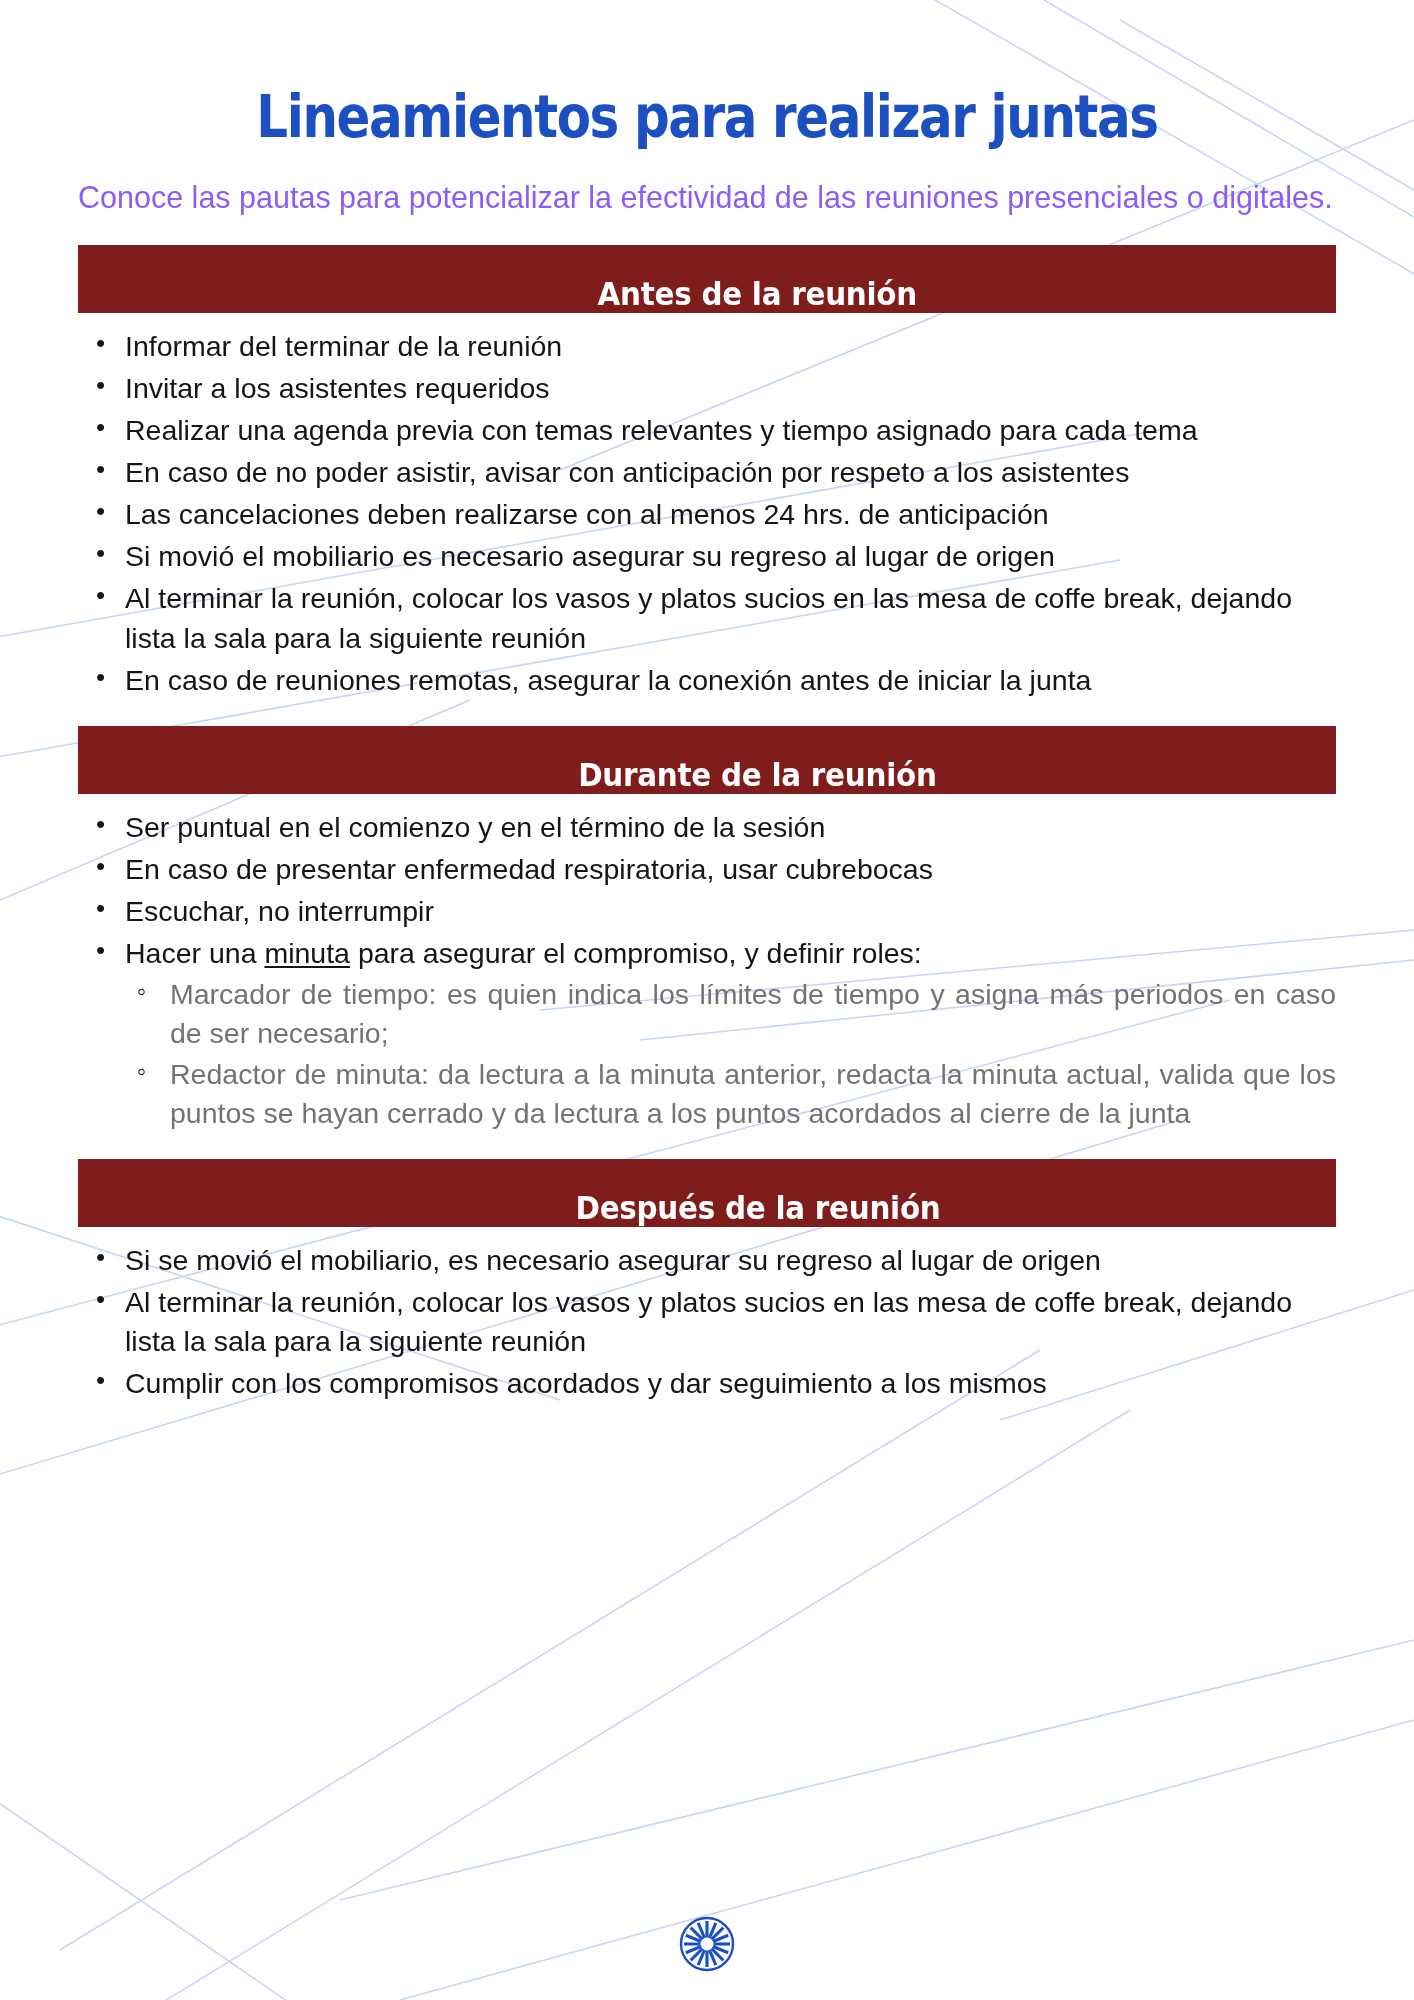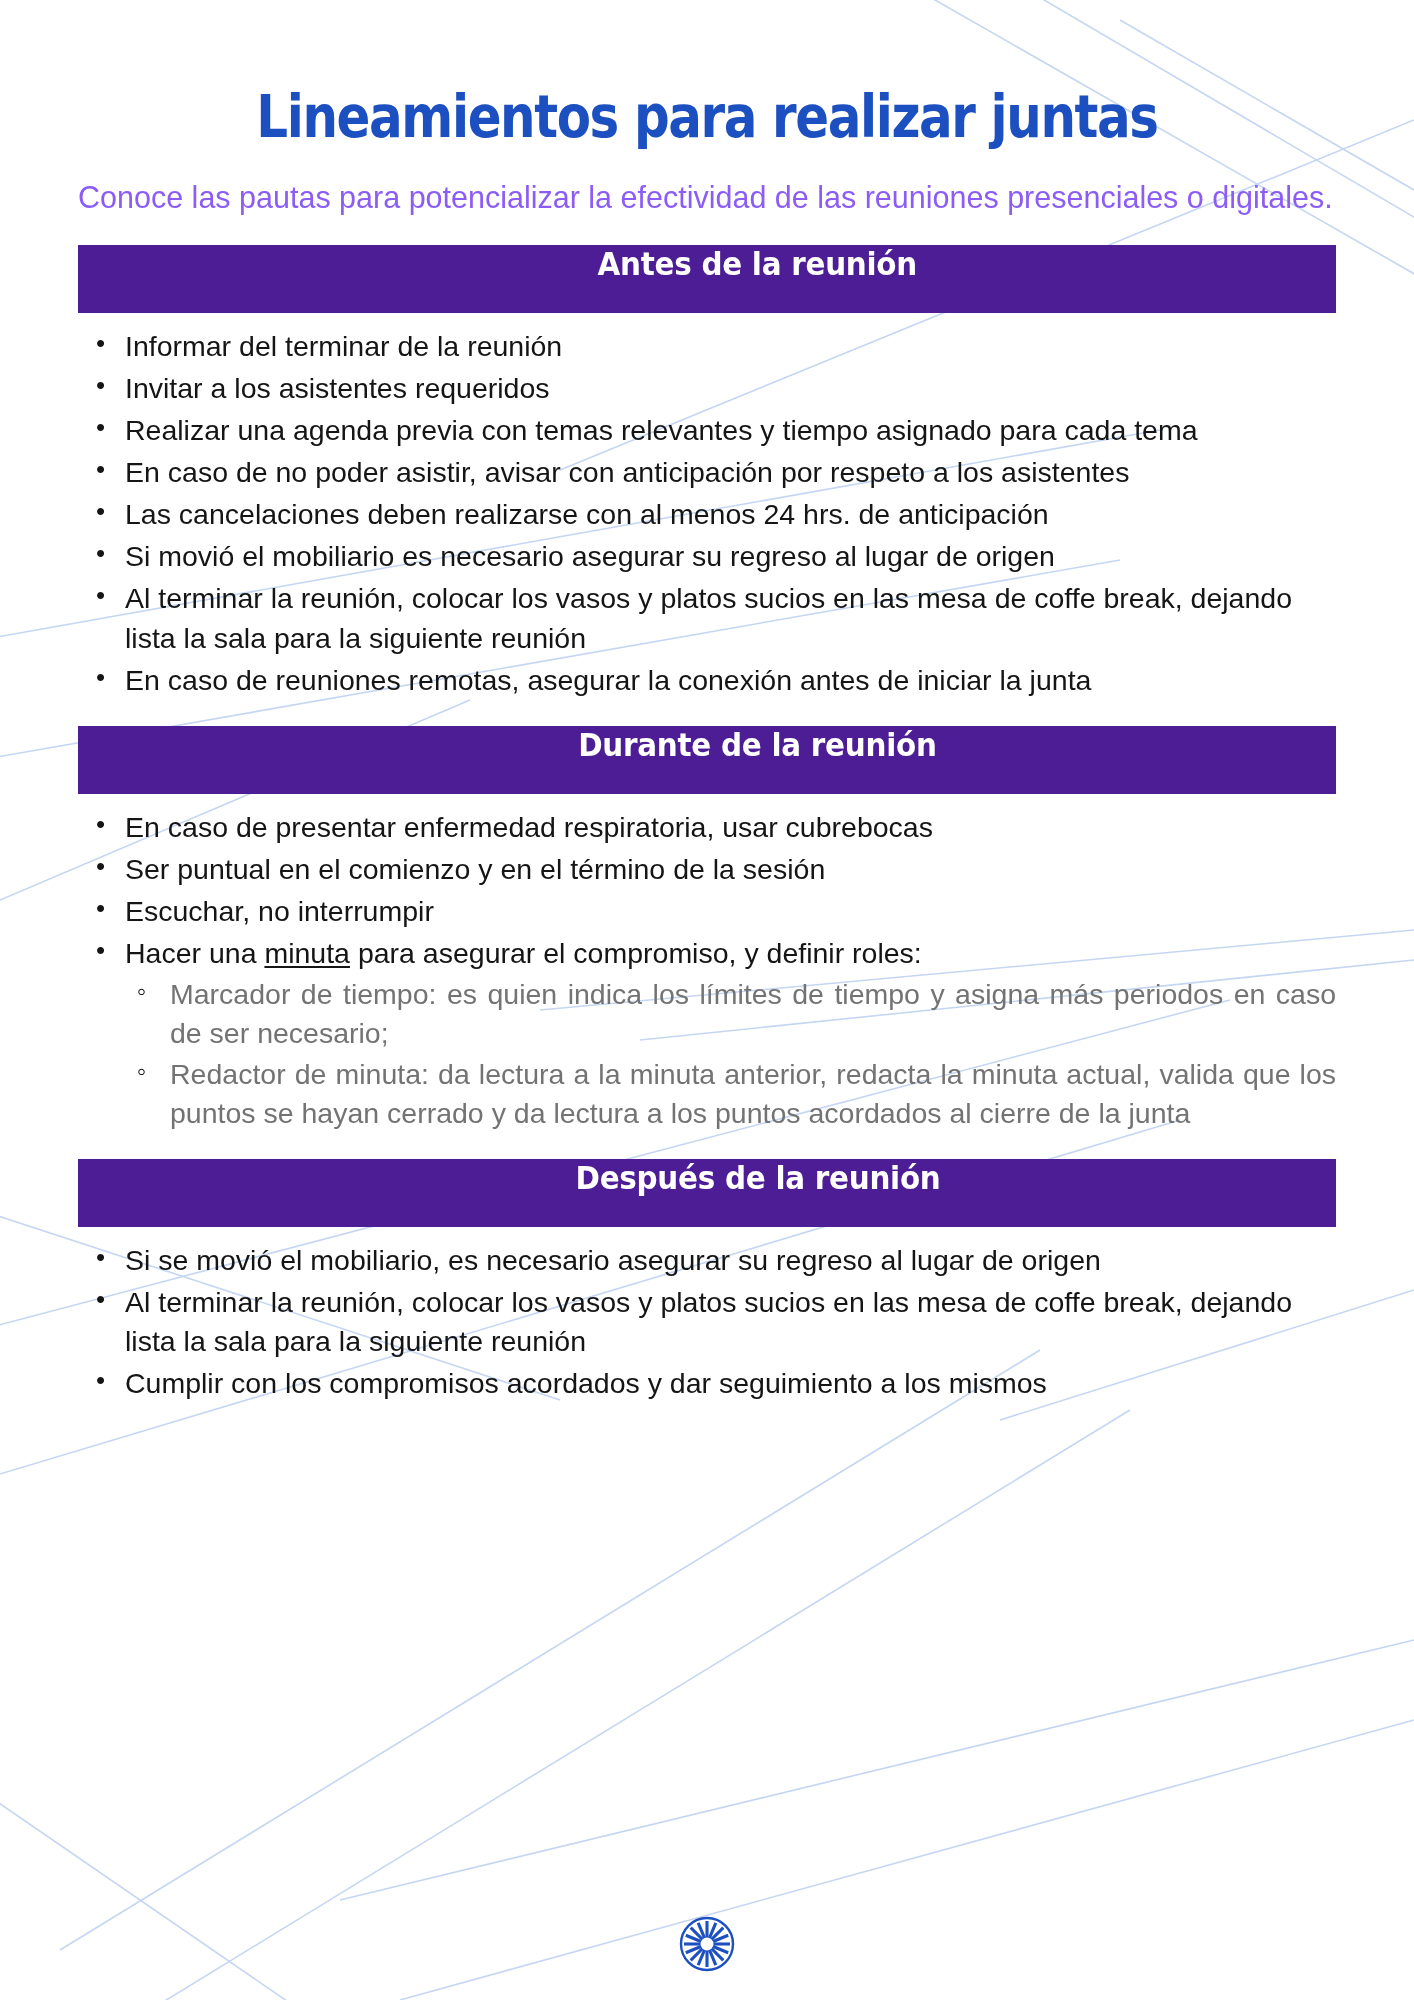--- a/index.html
+++ b/index.html
@@ -53,24 +53,24 @@
     font-family: "Liberation Sans", sans-serif;
     font-size: 30.5px;
     line-height: 1.42;
     color: #8b5cf6;
     text-align: justify;
     text-justify: inter-word;
   }
   
   .section-bar {
     margin-top: 26px;
-    background: #4c1d95;
+    background: #7f1d1d;
     height: 68px;
     display: flex;
-    align-items: flex-start;
+    align-items: flex-end;
     justify-content: center;
   }
   .section-bar-label {
     font-family: "DejaVu Sans", sans-serif;
     font-weight: 700;
     font-size: 32px;
     color: #ffffff;
     letter-spacing: -0.3px;
     transform: scaleX(0.92);
     padding-left: 110px;
@@ -181,22 +181,22 @@
       <li>Las cancelaciones deben realizarse con al menos 24 hrs. de anticipación</li>
       <li>Si movió el mobiliario es necesario asegurar su regreso al lugar de origen</li>
       <li>Al terminar la reunión, colocar los vasos y platos sucios en las mesa de coffe break, dejando lista la sala para la siguiente reunión</li>
       <li>En caso de reuniones remotas, asegurar la conexión antes de iniciar la junta</li>
     </ul>
 
     <div class="section-bar">
       <span class="section-bar-label">Durante de la reunión</span>
     </div>
     <ul class="bullets">
+      <li>Ser puntual en el comienzo y en el término de la sesión</li>
       <li>En caso de presentar enfermedad respiratoria, usar cubrebocas</li>
-      <li>Ser puntual en el comienzo y en el término de la sesión</li>
       <li>Escuchar, no interrumpir</li>
       <li>
         <span>Hacer una </span><span class="underline">minuta</span><span> para asegurar el compromiso, y definir roles:</span>
         <ul class="subbullets">
           <li class="justify">Marcador de tiempo: es quien indica los límites de tiempo y asigna más periodos en caso de ser necesario;</li>
           <li class="justify">Redactor de minuta: da lectura a la minuta anterior, redacta la minuta actual, valida que los puntos se hayan cerrado y da lectura a los puntos acordados al cierre de la junta</li>
         </ul>
       </li>
     </ul>
 

